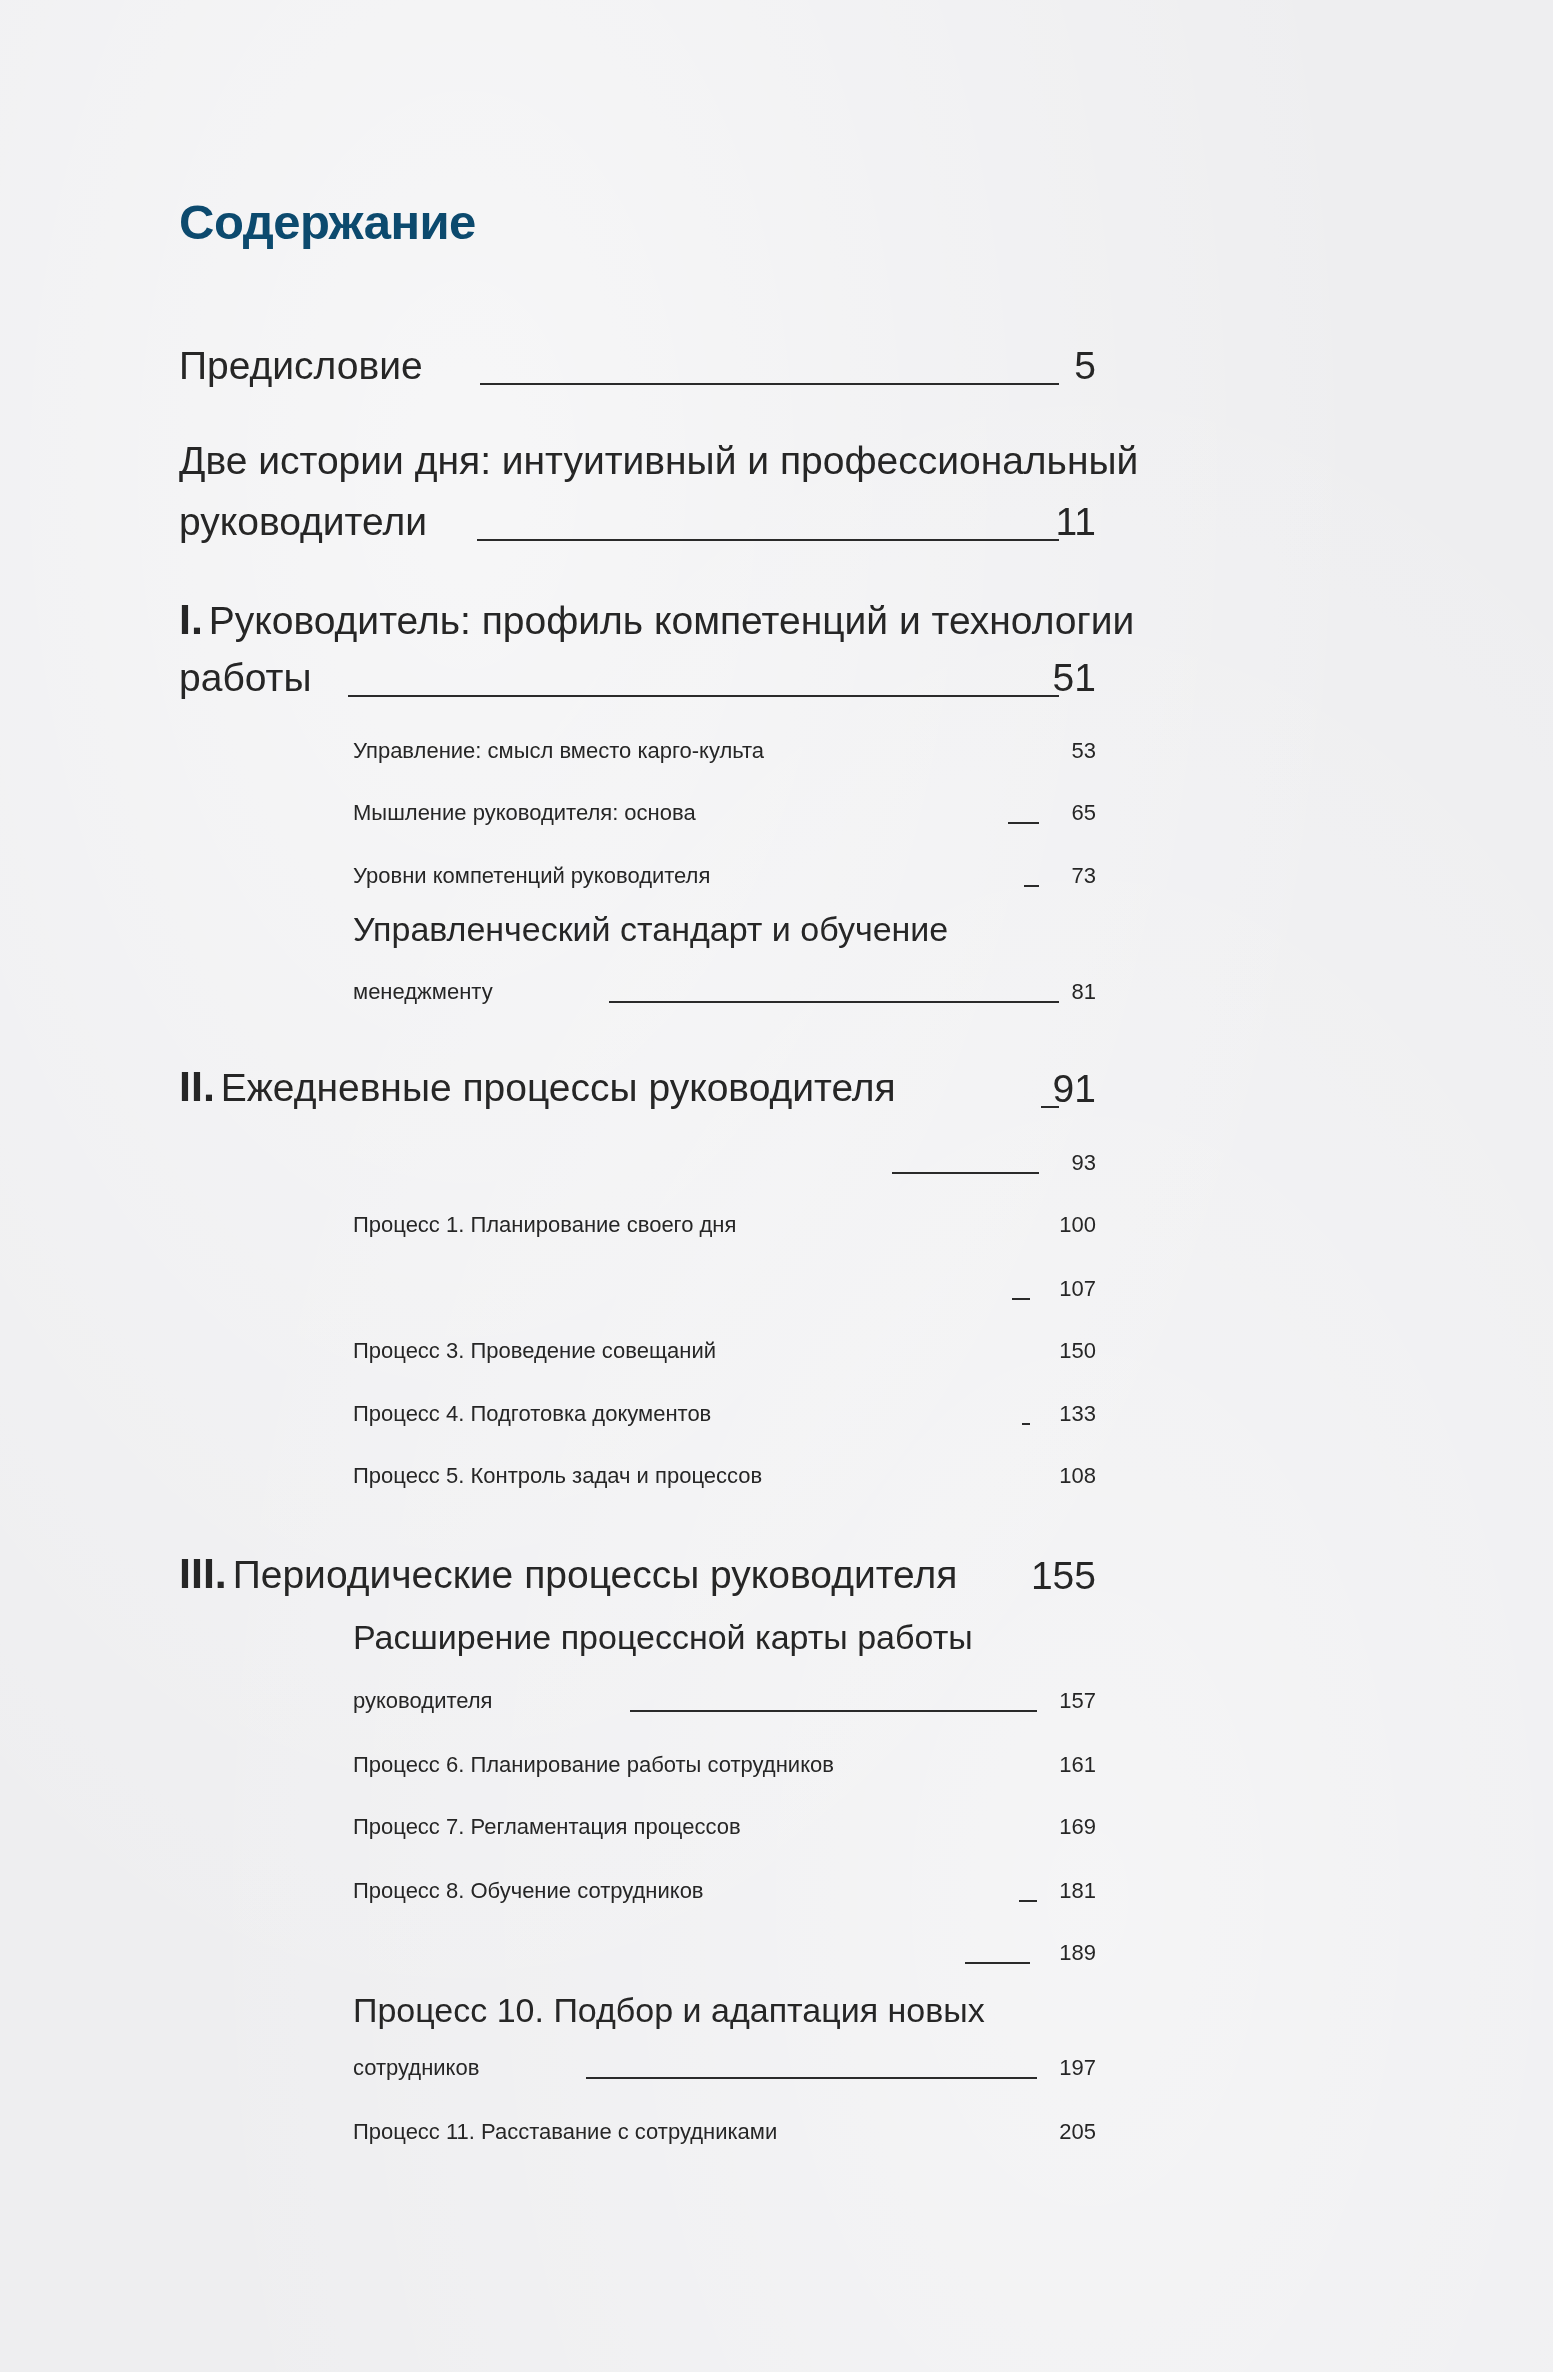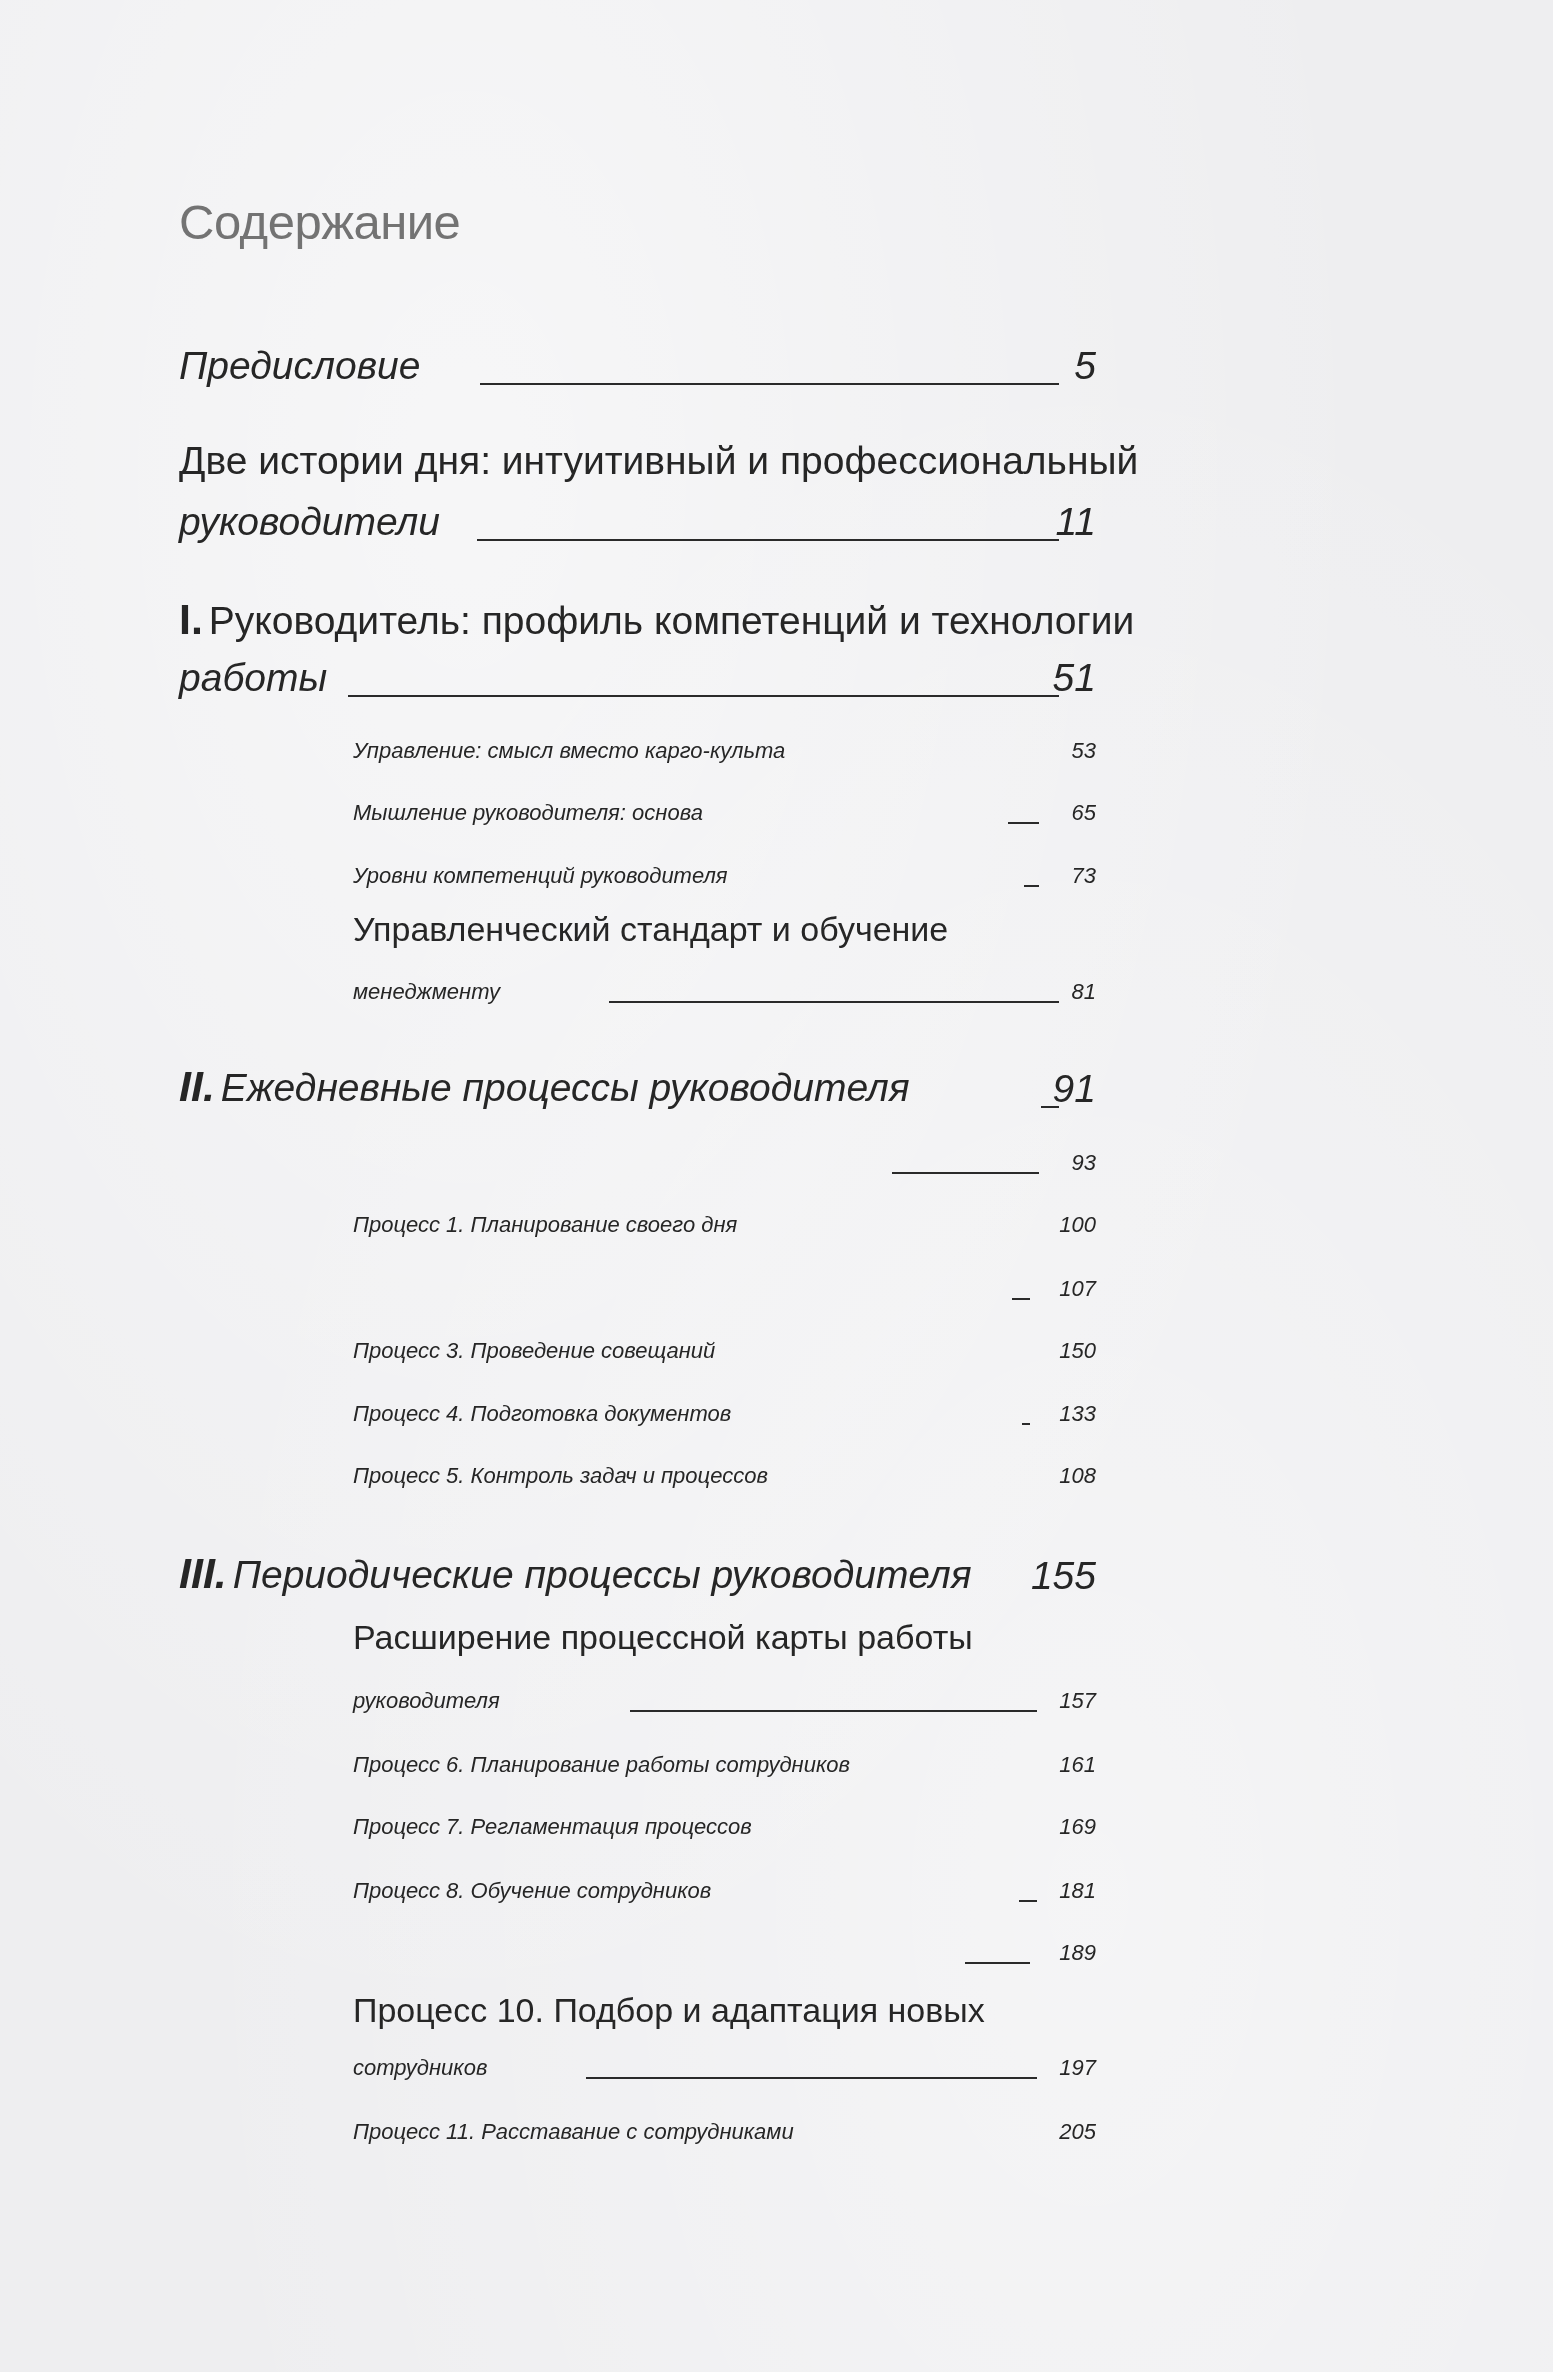--- a/index.html
+++ b/index.html
@@ -10,25 +10,25 @@
     color:#262626;
   }
   .page-texture {
     position:absolute; inset:0;
     background:
       radial-gradient(ellipse at 30% 20%, rgba(255,255,255,0.5), rgba(255,255,255,0) 60%),
       radial-gradient(ellipse at 70% 80%, rgba(255,255,255,0.4), rgba(255,255,255,0) 60%);
   }
   .title {
     position:absolute; left:179px; top:194px;
-    font-size:49px; font-weight:normal; letter-spacing:-0.5px;
-    color:#737373;
+    font-size:49px; font-weight:bold; letter-spacing:-0.5px;
+    color:#0c4a6e;
   }
   .row {
-    position:absolute; left:0; width:1255px; height:59px;font-style:italic;
+    position:absolute; left:0; width:1255px; height:59px;
   }
   .row .label {
     position:absolute; white-space:nowrap; bottom:0; line-height:1;
   }
   .row .leader {
     position:absolute; bottom:0; height:0; border-bottom:2.5px solid #2a2a2a;
   }
   .row .page {
     position:absolute; right:159px; bottom:0; line-height:1; text-align:right;
   }

